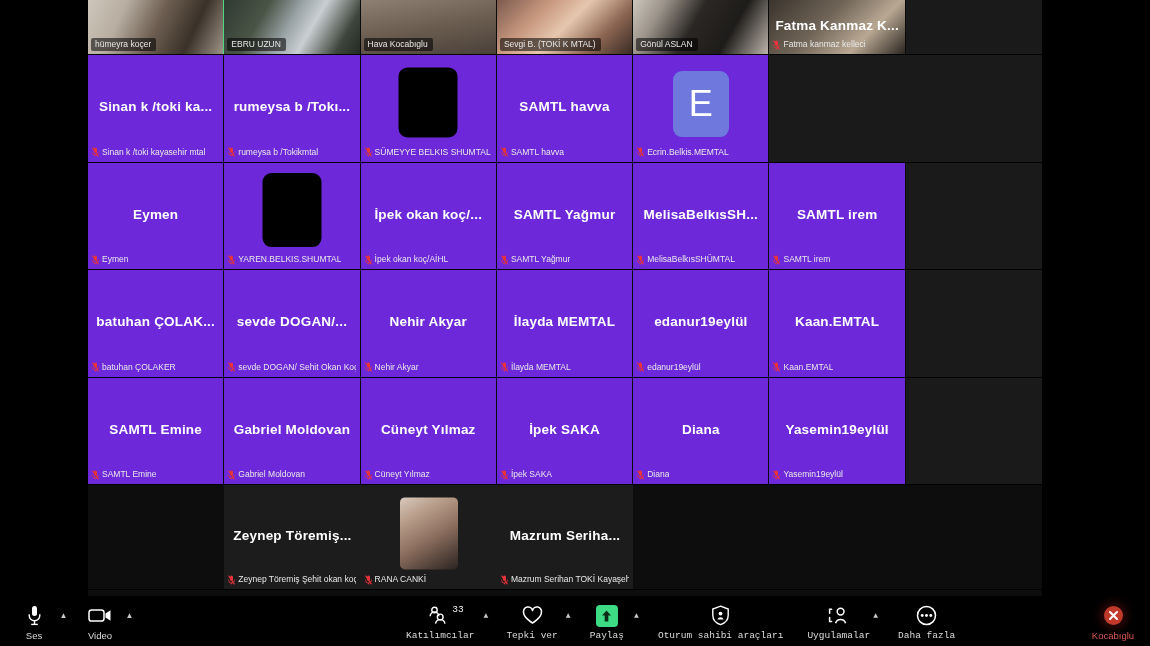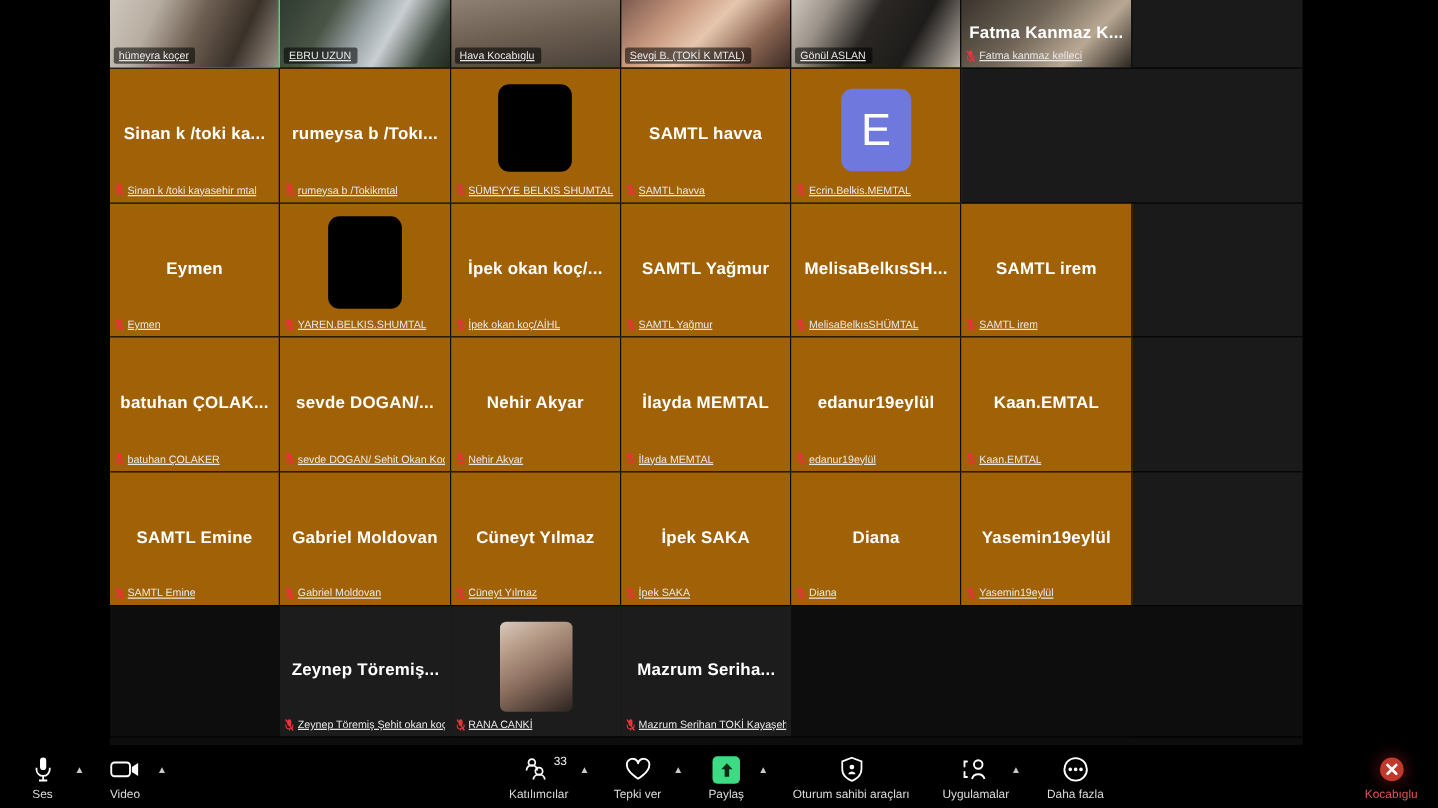--- a/index.html
+++ b/index.html
@@ -24,21 +24,21 @@
     background:#1a1a1a;
     border-bottom:1px solid #000;
   }
   .grid-row.row-top { height:55px; align-items:flex-end; }
   .grid-row.row-last { height:105px; background:#0d0d0d; }
 
   .tile {
     position:relative;
     flex:0 0 136.3px;
     height:100%;
-    background:#a16207;
+    background:#6d28d9;
     overflow:hidden;
     border-right:1px solid #0a0a0a;
   }
   .row-top .tile { background:#202020; }
   .row-last .tile { background:#0d0d0d; border-right:none; }
   .row-last .tile.filled { background:#1c1c1c; }
 
   .tile.empty { background:#0d0d0d; border-right:none; }
 
   
@@ -63,21 +63,20 @@
     left:4px; bottom:4px;
     display:flex;
     align-items:center;
     gap:3px;
     max-width:128px;
     color:#e8e8e8;
     font-size:8.5px;
     line-height:11px;
     white-space:nowrap;
     overflow:hidden;
-    text-decoration:underline;
   }
   .tile-label .nm {
     overflow:hidden;
     text-overflow:clip;
     white-space:nowrap;
   }
   
   .tile-label.pill {
     background:rgba(0,0,0,.55);
     padding:1px 5px 1px 4px;
@@ -192,21 +191,21 @@
   
   #toolbar {
     position:absolute;
     left:0; bottom:0;
     width:1150px; height:50px;
     background:#000;
     display:flex;
     align-items:center;
   }
   .tb-left { display:flex; align-items:flex-start; padding-left:8px; gap:0; }
-  .tb-center { position:absolute; left:400px; display:flex; align-items:center; gap:0; }
+  .tb-center { position:absolute; left:400px; display:flex; align-items:center; gap:0;font-family:Liberation Mono, monospace; }
   .tb-right { position:absolute; right:6px; }
 
   .tb-item {
     position:relative;
     display:flex;
     flex-direction:column;
     align-items:center;
     justify-content:flex-start;
     min-width:52px;
     padding:5px 6px 2px 6px;

